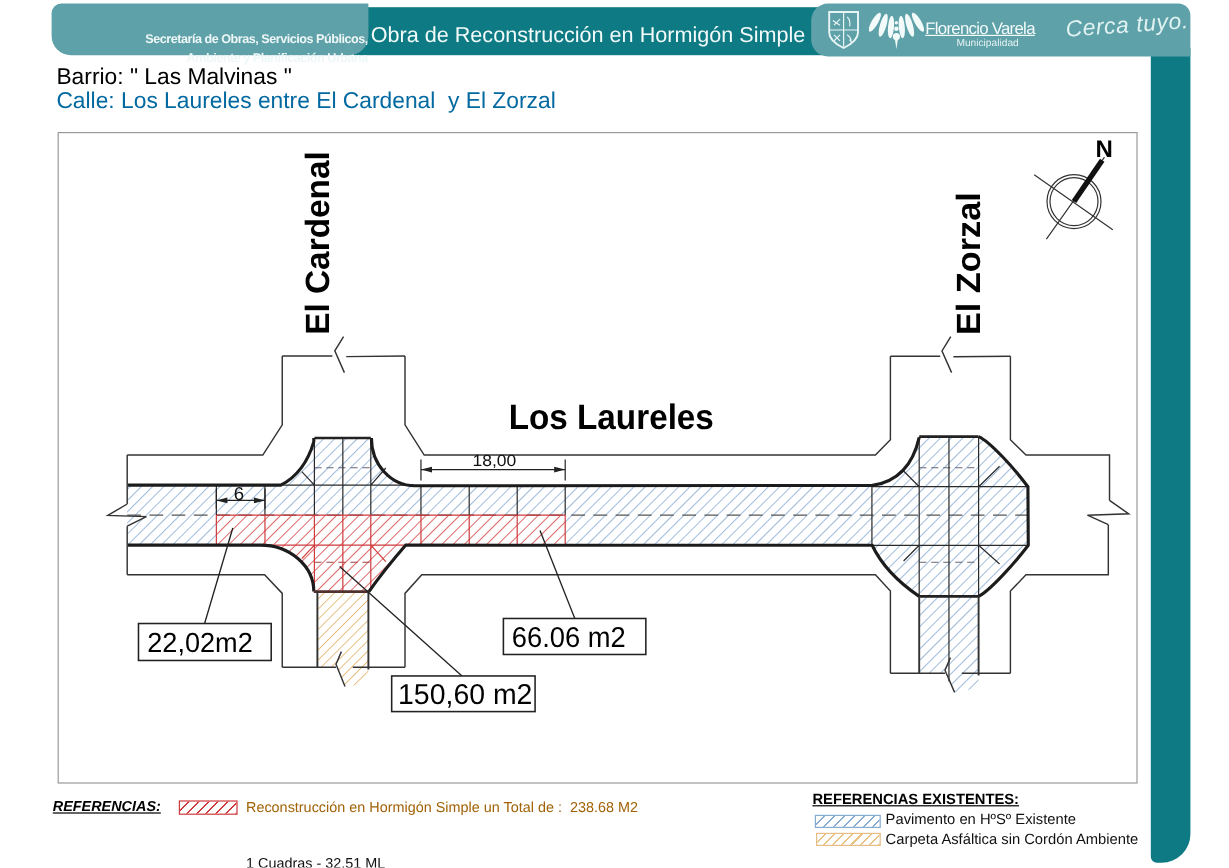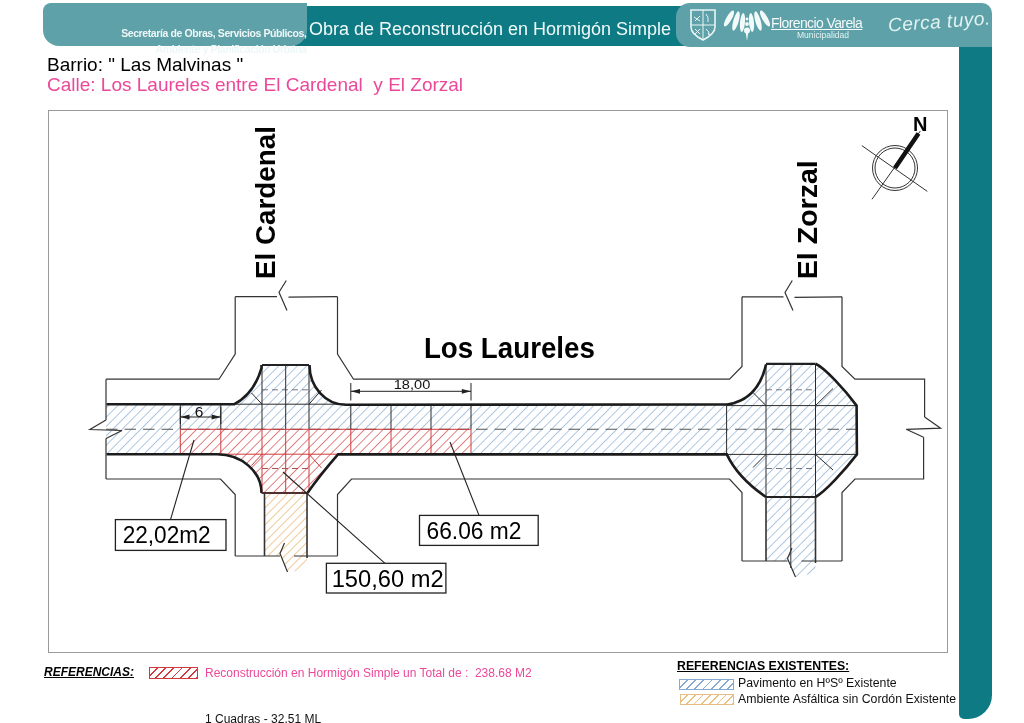--- a/index.html
+++ b/index.html
@@ -44,21 +44,21 @@
   </g>
 </svg>
 
 <div class="abs" style="left:771px;top:14.5px;color:#f2fafa;font-size:14px;letter-spacing:-0.6px;text-decoration:underline;">Florencio Varela</div>
 <div class="abs" style="left:797px;top:29.5px;color:#e4f3f3;font-size:8.5px;">Municipalidad</div>
 
 <div class="abs" style="left:888px;top:11px;color:#e0f3f2;font-size:19px;font-style:italic;transform:rotate(-4deg);letter-spacing:0.5px;">Cerca tuyo.</div>
 
 <div class="abs" style="left:47px;top:53.5px;color:#000;font-size:19px;">Barrio: " Las Malvinas "</div>
 
-<div class="abs" style="left:47px;top:74px;color:#ec4899;font-size:19px;">Calle: Los Laureles entre El Cardenal&nbsp; y El Zorzal</div>
+<div class="abs" style="left:47px;top:74px;color:#0369a1;font-size:19px;">Calle: Los Laureles entre El Cardenal&nbsp; y El Zorzal</div>
 
 <div class="abs" style="left:48px;top:110px;width:898px;height:541px;border:1px solid #9a9a9a;"></div>
 
 <svg class="abs" style="left:0;top:0;" width="1024" height="723" viewBox="0 0 1024 723">
 <defs>
   <pattern id="hb" width="6.6" height="6.6" patternUnits="userSpaceOnUse" patternTransform="rotate(-45)">
     <rect width="6.6" height="6.6" fill="#ffffff"></rect>
     <line x1="0" y1="0" x2="6.6" y2="0" stroke="#7ea6d2" stroke-width="1.25"></line>
   </pattern>
   <pattern id="hr" width="6.6" height="6.6" patternUnits="userSpaceOnUse" patternTransform="rotate(-45)">
@@ -150,25 +150,25 @@
   <path d="M861.8,145.6 L927.3,191.4 M872,199.3 L920.4,130.9"></path>
 </g>
 <path d="M895,168 L918.5,133.5" stroke="#111" stroke-width="4.5"></path>
 <text x="913" y="131" font-size="20" font-weight="bold" fill="#000">N</text>
 </svg>
 
 <div class="abs" style="left:44px;top:664.5px;font-size:12px;font-weight:bold;text-decoration:underline;font-style:italic;">REFERENCIAS:</div>
 
 <div class="abs" style="left:149px;top:667px;width:47px;height:10px;border:1px solid #cf3a3c;background:repeating-linear-gradient(135deg,#fff 0,#fff 4.6px,#cf3a3c 4.6px,#cf3a3c 5.8px);"></div>
 
-<div class="abs" style="left:205px;top:665.5px;font-size:12px;color:#ec4899;">Reconstrucción en Hormigón Simple un Total de :&nbsp; 238.68 M2</div>
+<div class="abs" style="left:205px;top:665.5px;font-size:12px;color:#a16207;">Reconstrucción en Hormigón Simple un Total de :&nbsp; 238.68 M2</div>
 
 <div class="abs" style="left:205px;top:680.5px;font-size:12px;color:#111;margin-top:31px;">1 Cuadras - 32.51 ML</div>
 
 <div class="abs" style="left:677px;top:659px;font-size:12.3px;font-weight:bold;text-decoration:underline;">REFERENCIAS EXISTENTES:</div>
 
 <div class="abs" style="left:679px;top:679px;width:53px;height:9px;border:1px solid #85abd3;background:repeating-linear-gradient(135deg,#fff 0,#fff 4.6px,#85abd3 4.6px,#85abd3 5.8px);"></div>
 
 <div class="abs" style="left:738px;top:676px;font-size:12.3px;color:#111;">Pavimento en HºSº Existente</div>
 
 <div class="abs" style="left:680px;top:694px;width:52px;height:9px;border:1px solid #e5bd85;background:repeating-linear-gradient(135deg,#fff 0,#fff 4.2px,#eac181 4.2px,#eac181 5.4px);"></div>
 
-<div class="abs" style="left:738px;top:691.5px;font-size:12.3px;color:#111;">Ambiente Asfáltica sin Cordón Existente</div>
+<div class="abs" style="left:738px;top:691.5px;font-size:12.3px;color:#111;">Carpeta Asfáltica sin Cordón Ambiente</div>
 
 </body></html>

